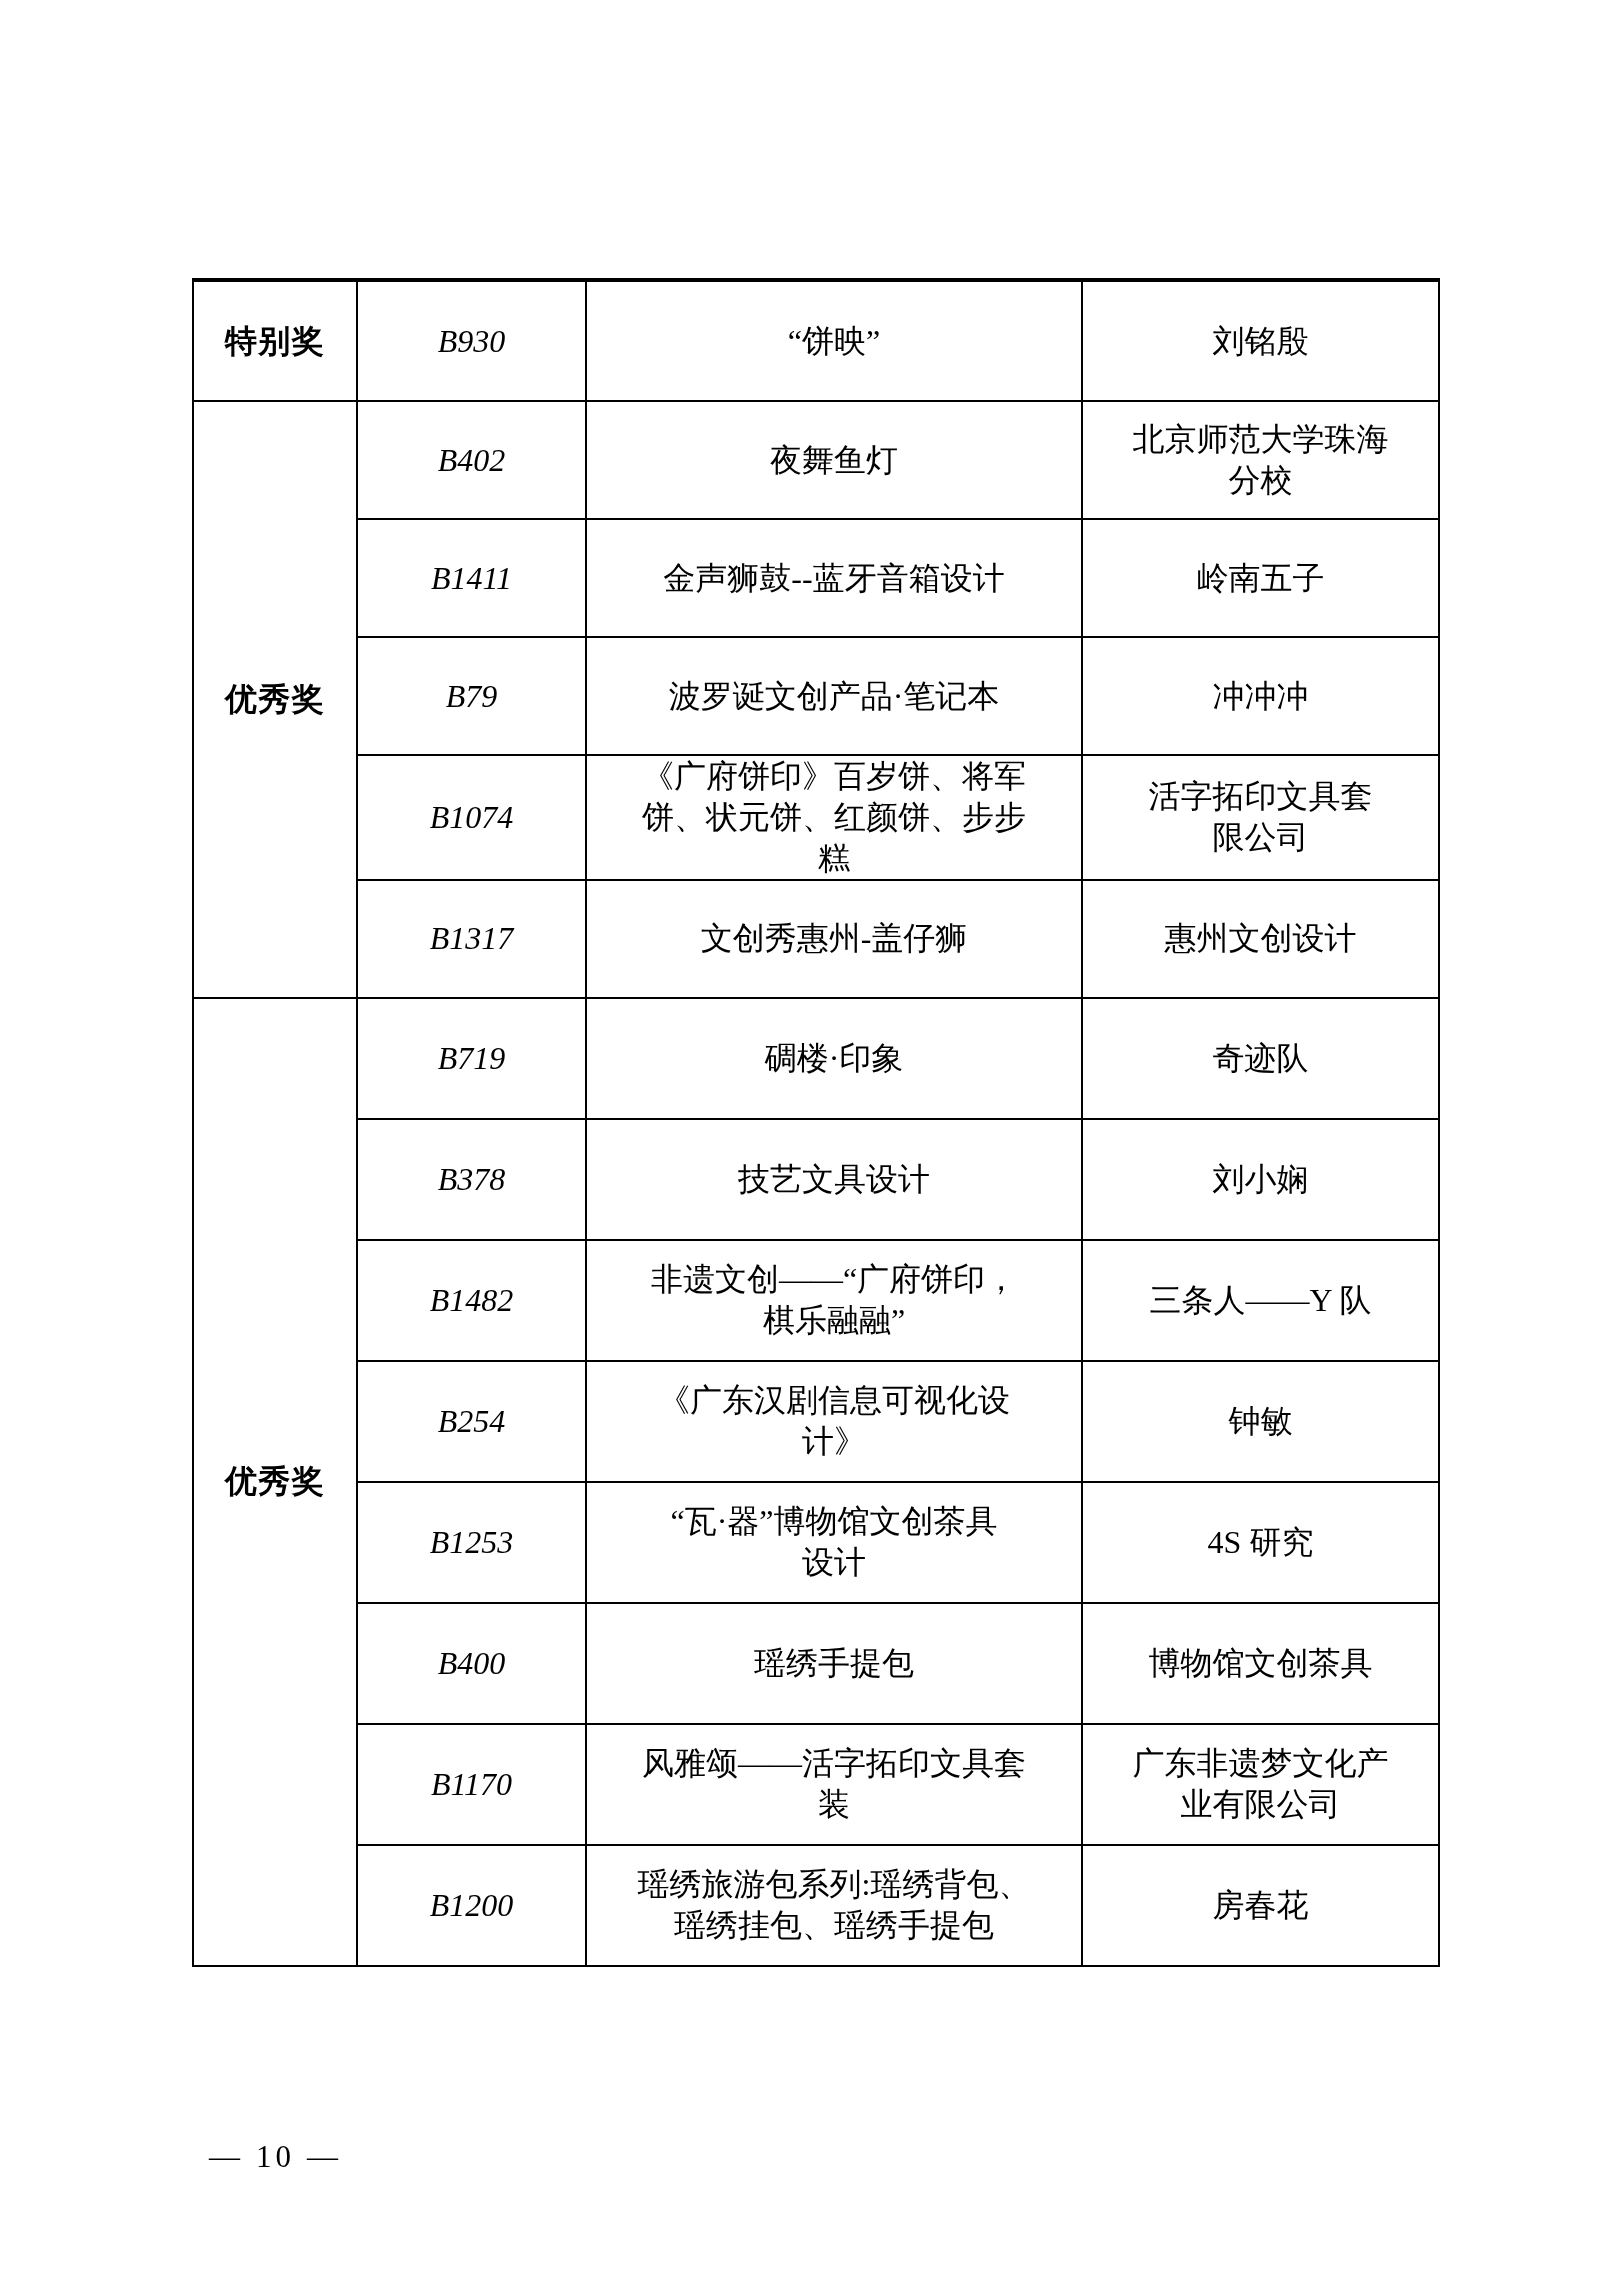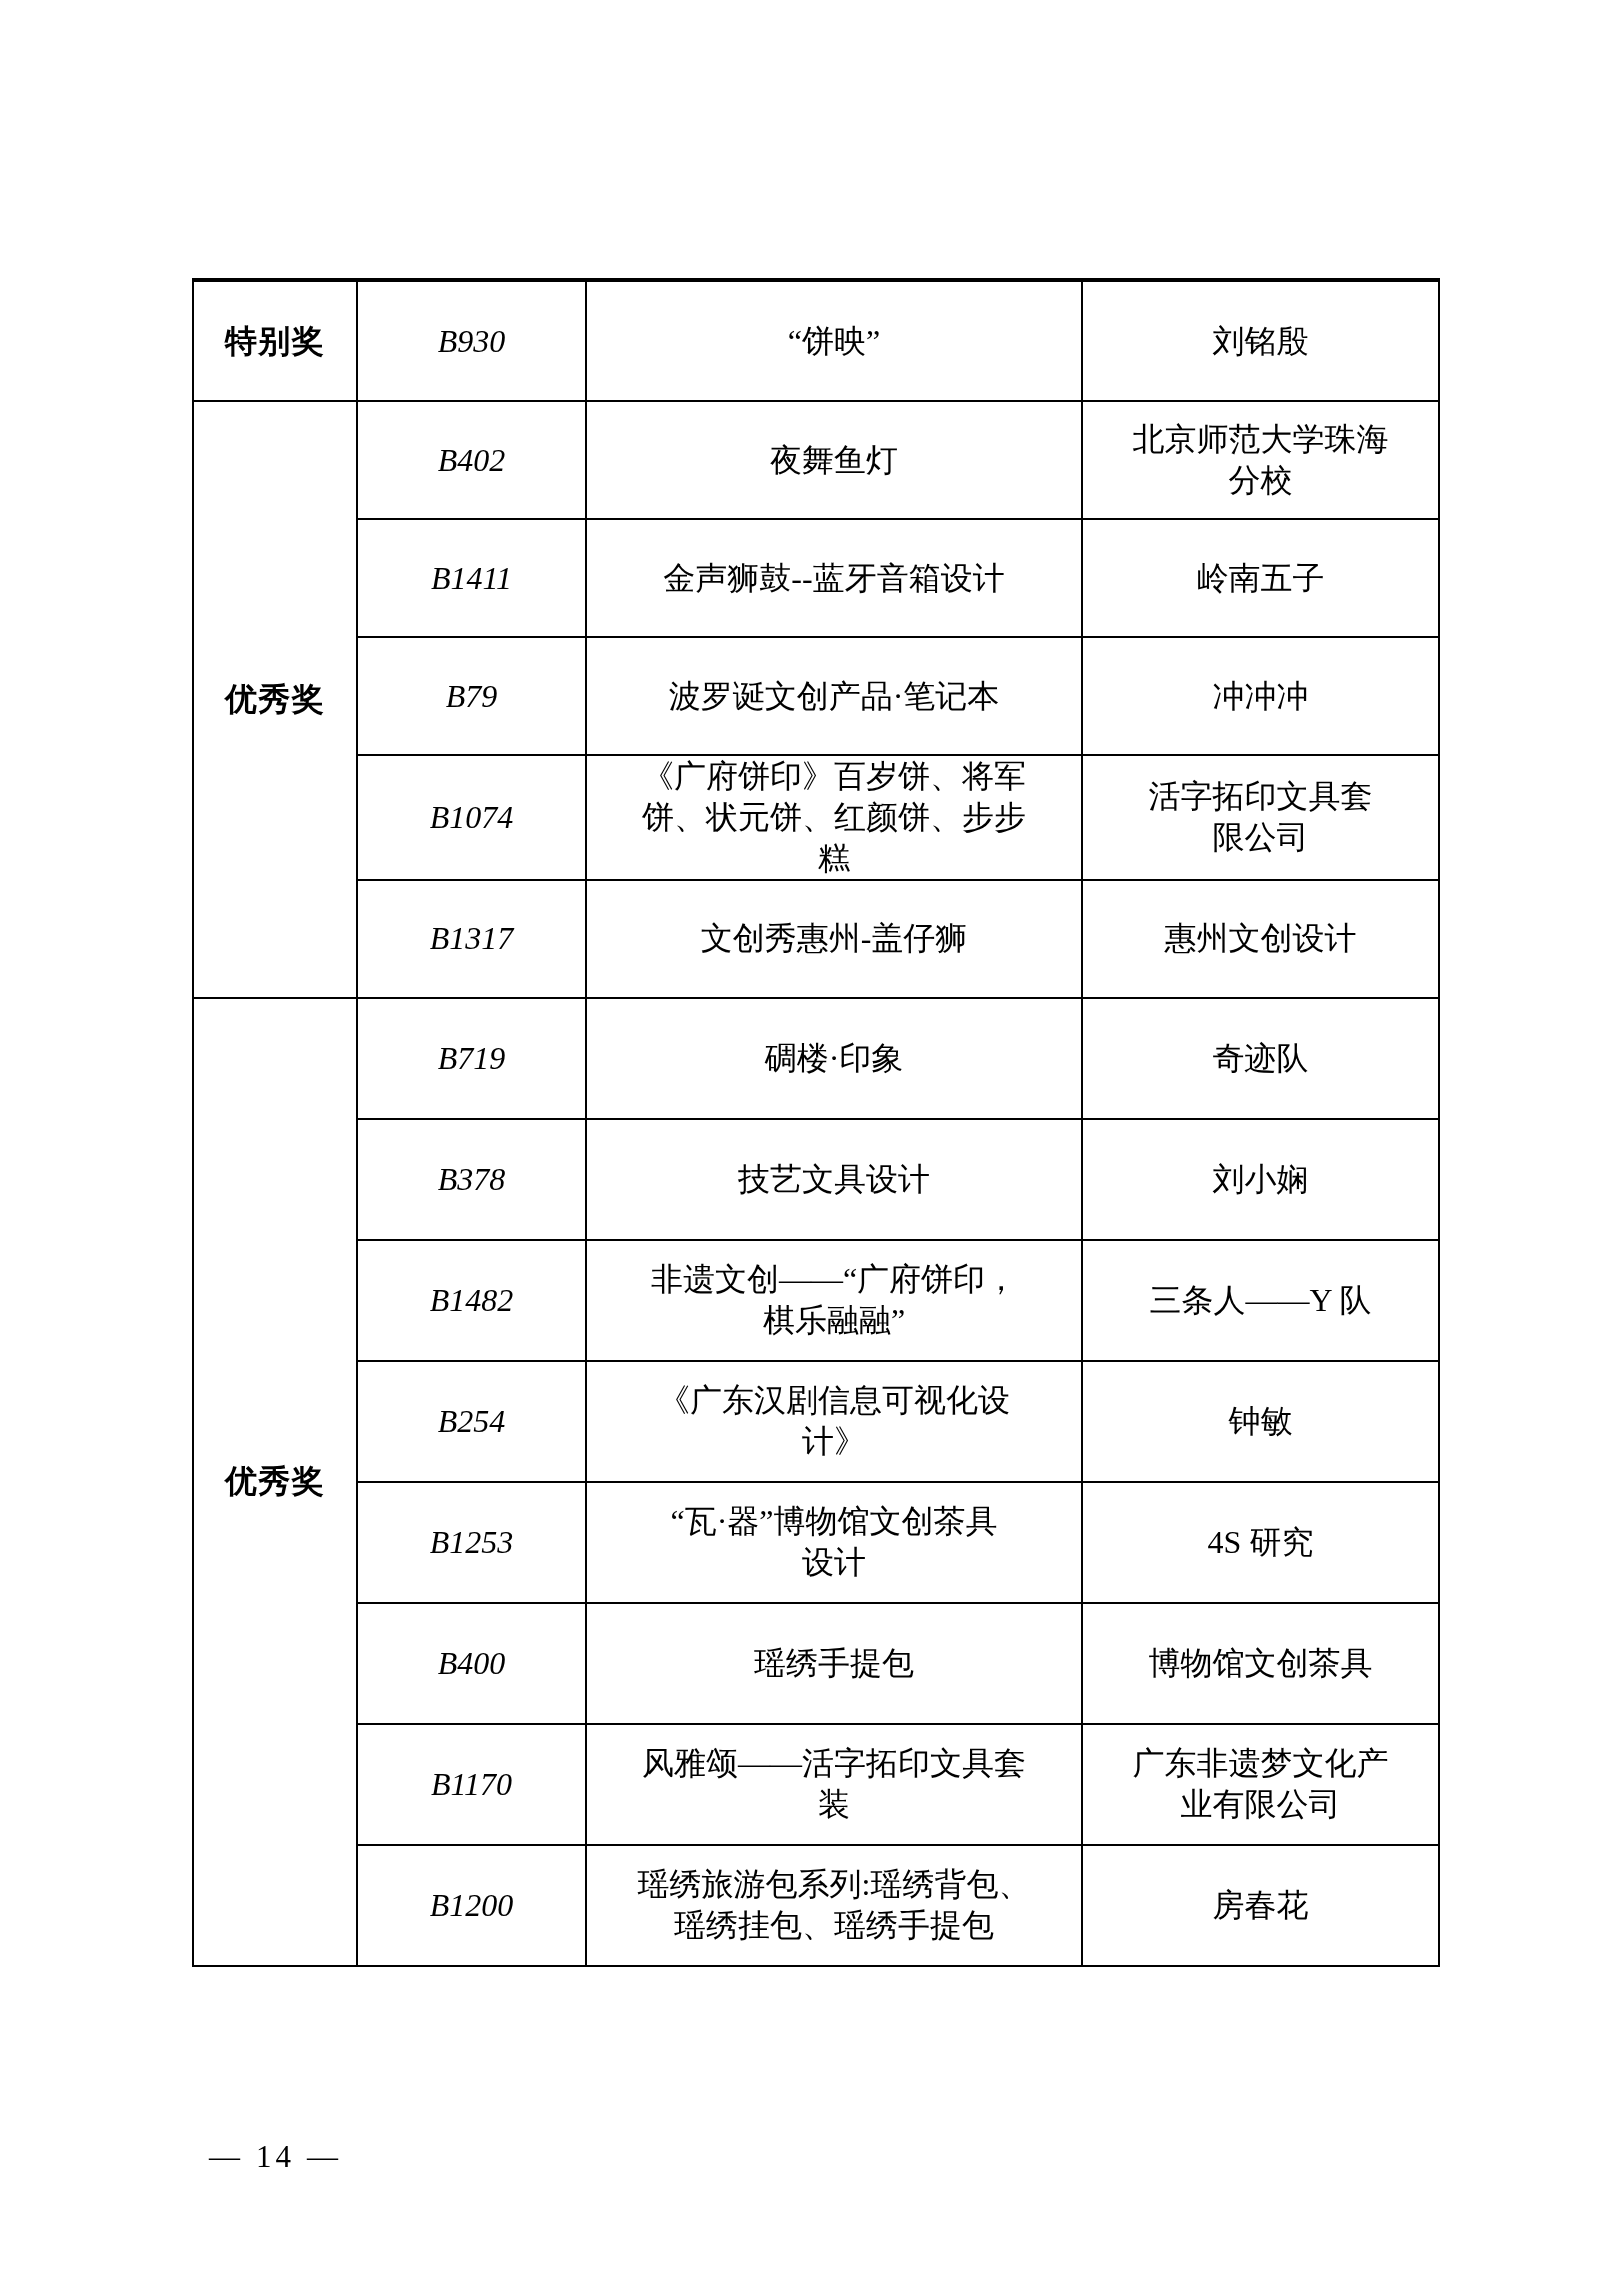--- a/index.html
+++ b/index.html
@@ -165,16 +165,16 @@
       </tr>
       <tr class="h3">
         <td class="code-cell thick-bottom">B1200</td>
         <td class="title-cell thick-bottom">瑶绣旅游包系列:瑶绣背包、
 瑶绣挂包、瑶绣手提包</td>
         <td class="author-cell thick-bottom">房春花</td>
       </tr>
     </tbody>
   </table>
 
-  <div class="footer-page">— 14 —</div>
+  <div class="footer-page">— 10 —</div>
 
 </div>
 
 
 </body></html>

